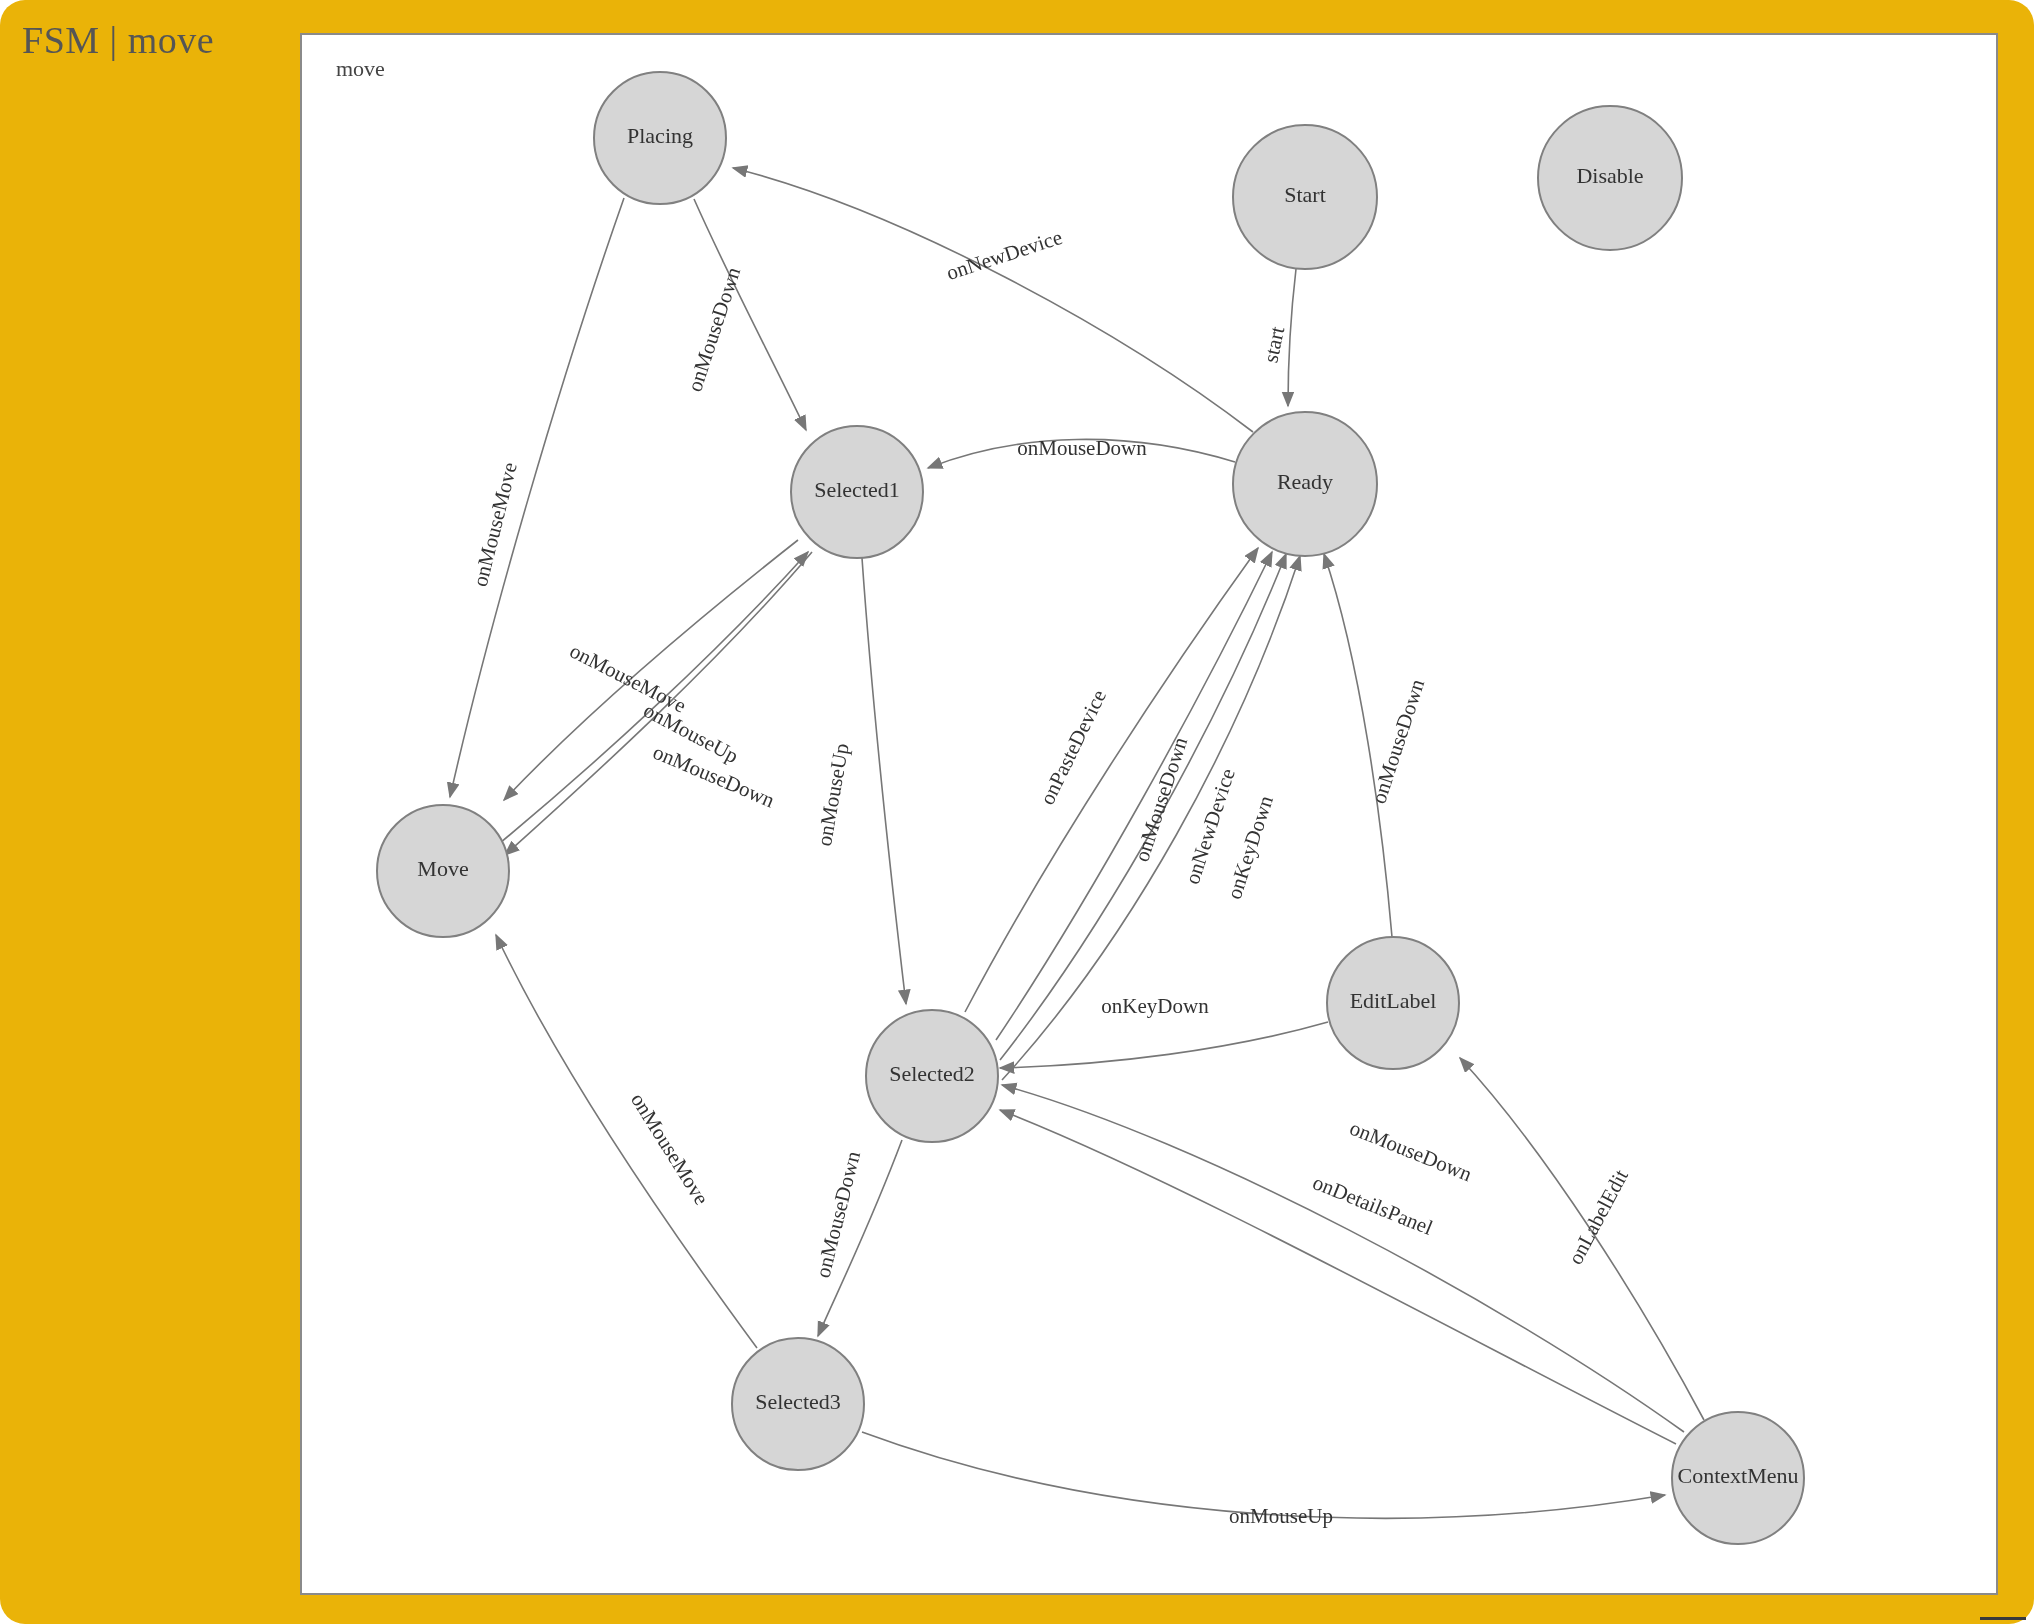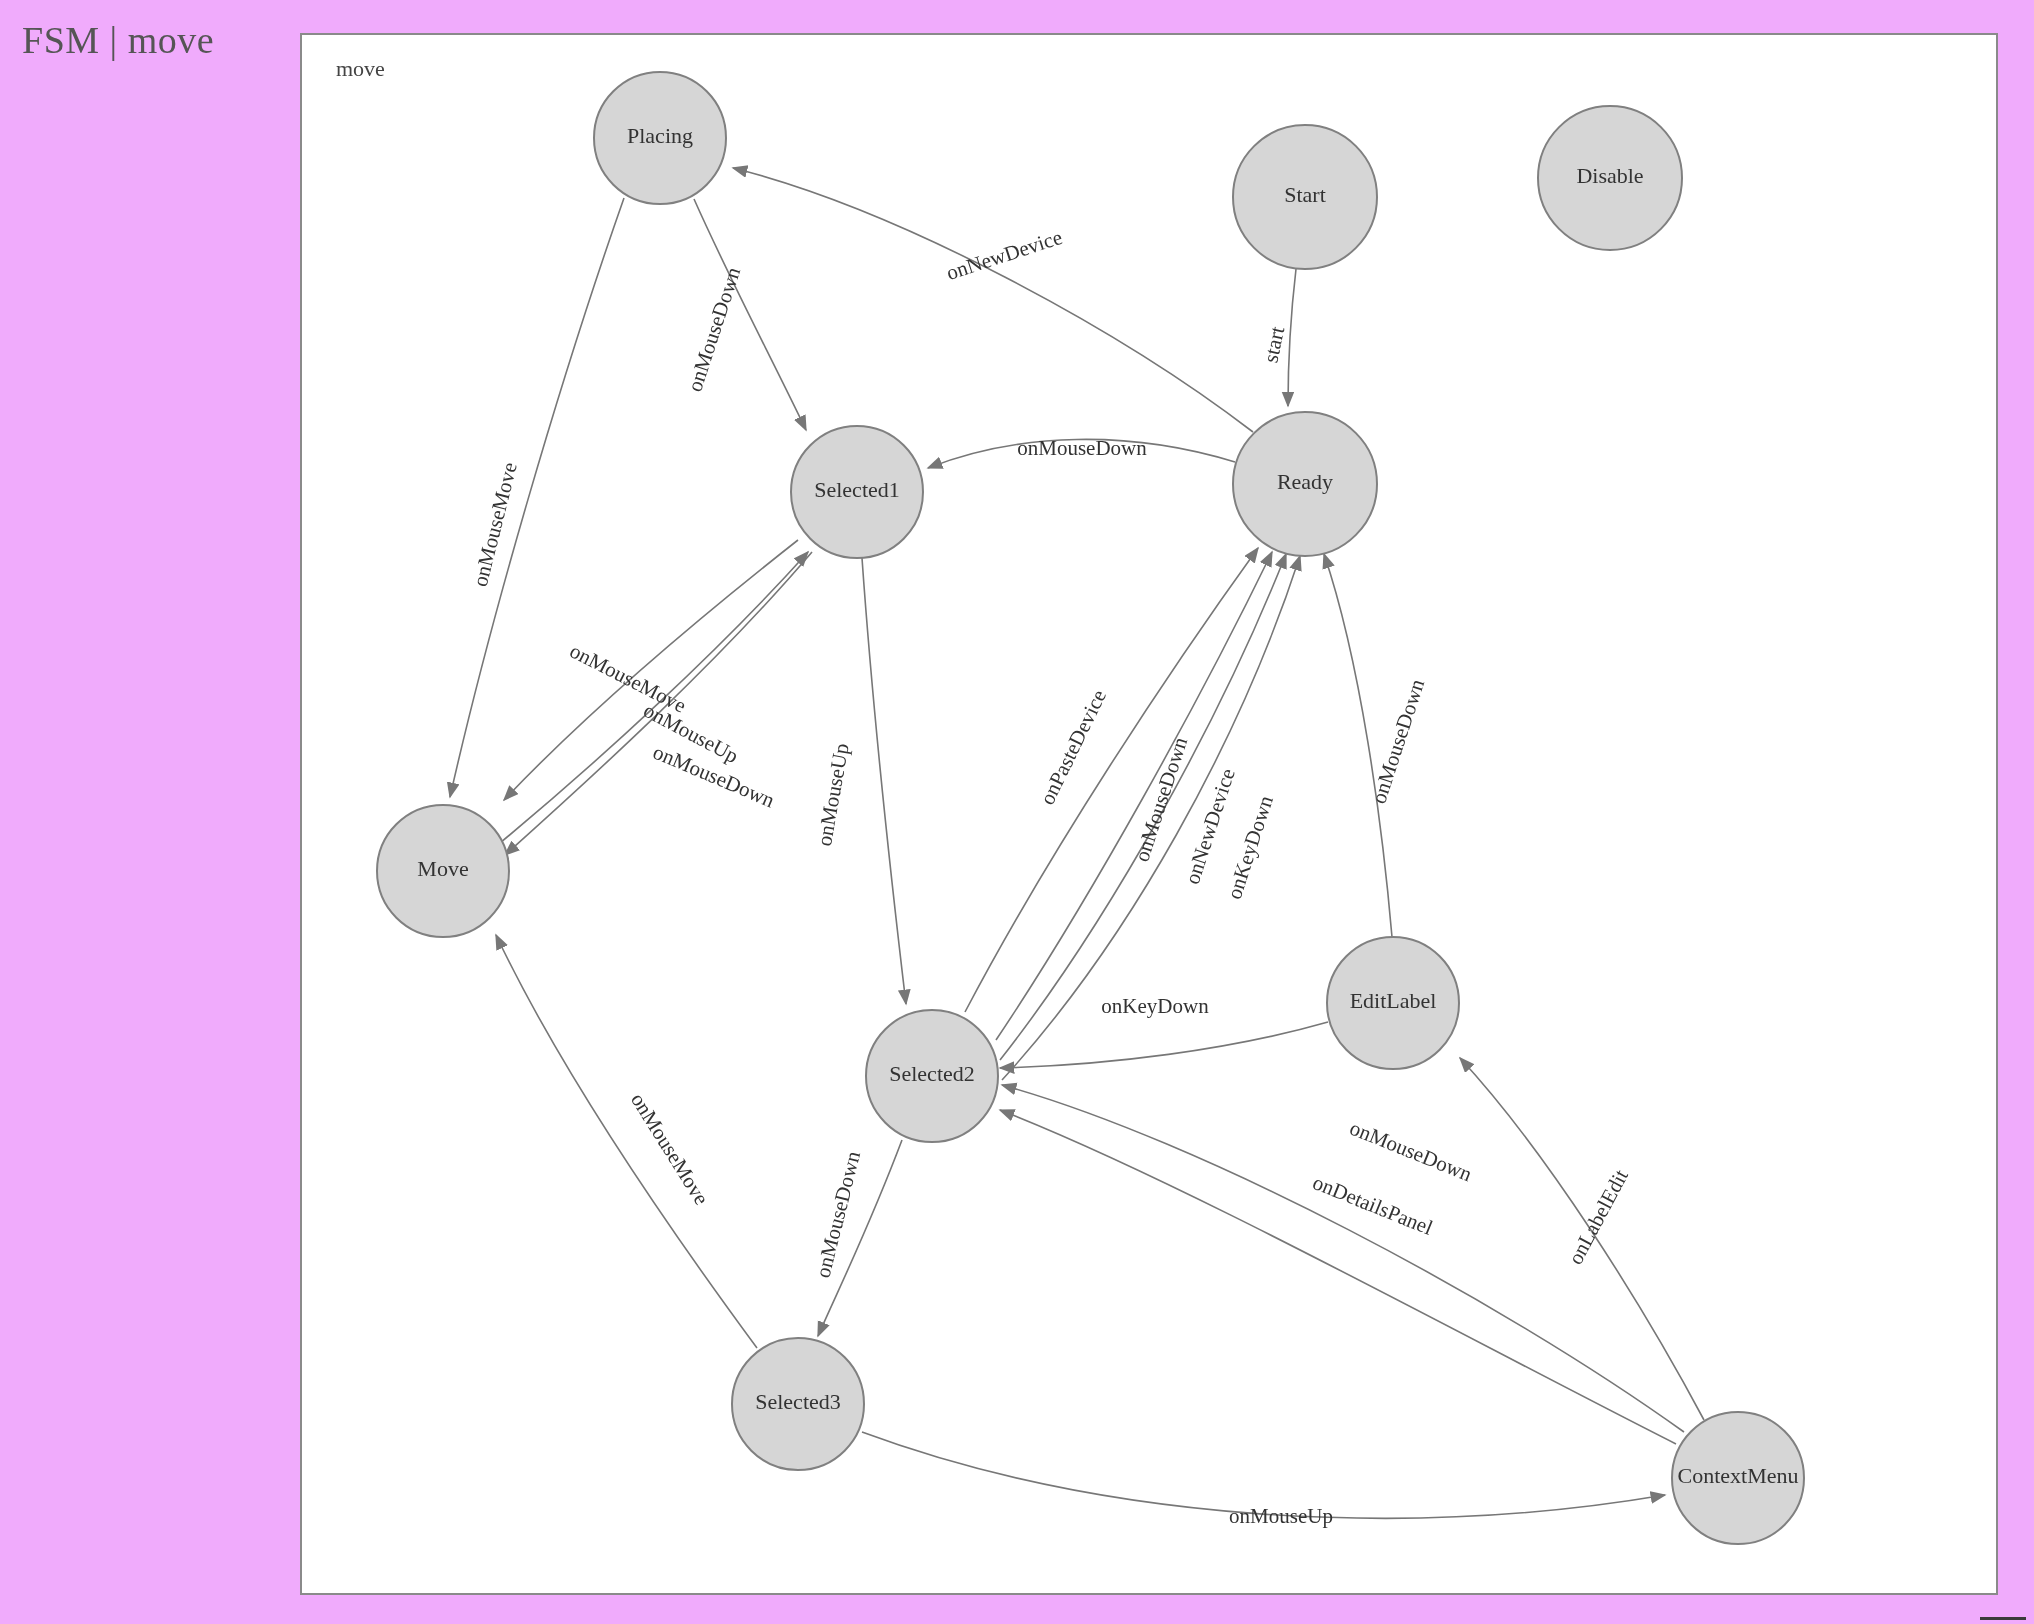--- a/index.html
+++ b/index.html
@@ -8,21 +8,22 @@
     background: #ffffff;
     width: 2034px;
     height: 1624px;
     overflow: hidden;
     font-family: "Liberation Serif", serif;
   }
   #root {
     position: relative;
     width: 2034px;
     height: 1624px;
-    background: #f0abfc;
+    background: #eab308;
+    border-radius: 25px;
   }
   #page-title {
     position: absolute;
     left: 22px;
     top: 18px;
     font-family: "Liberation Serif", serif;
     font-size: 38px;
     color: #555555;
     letter-spacing: 0.5px;
     white-space: nowrap;

